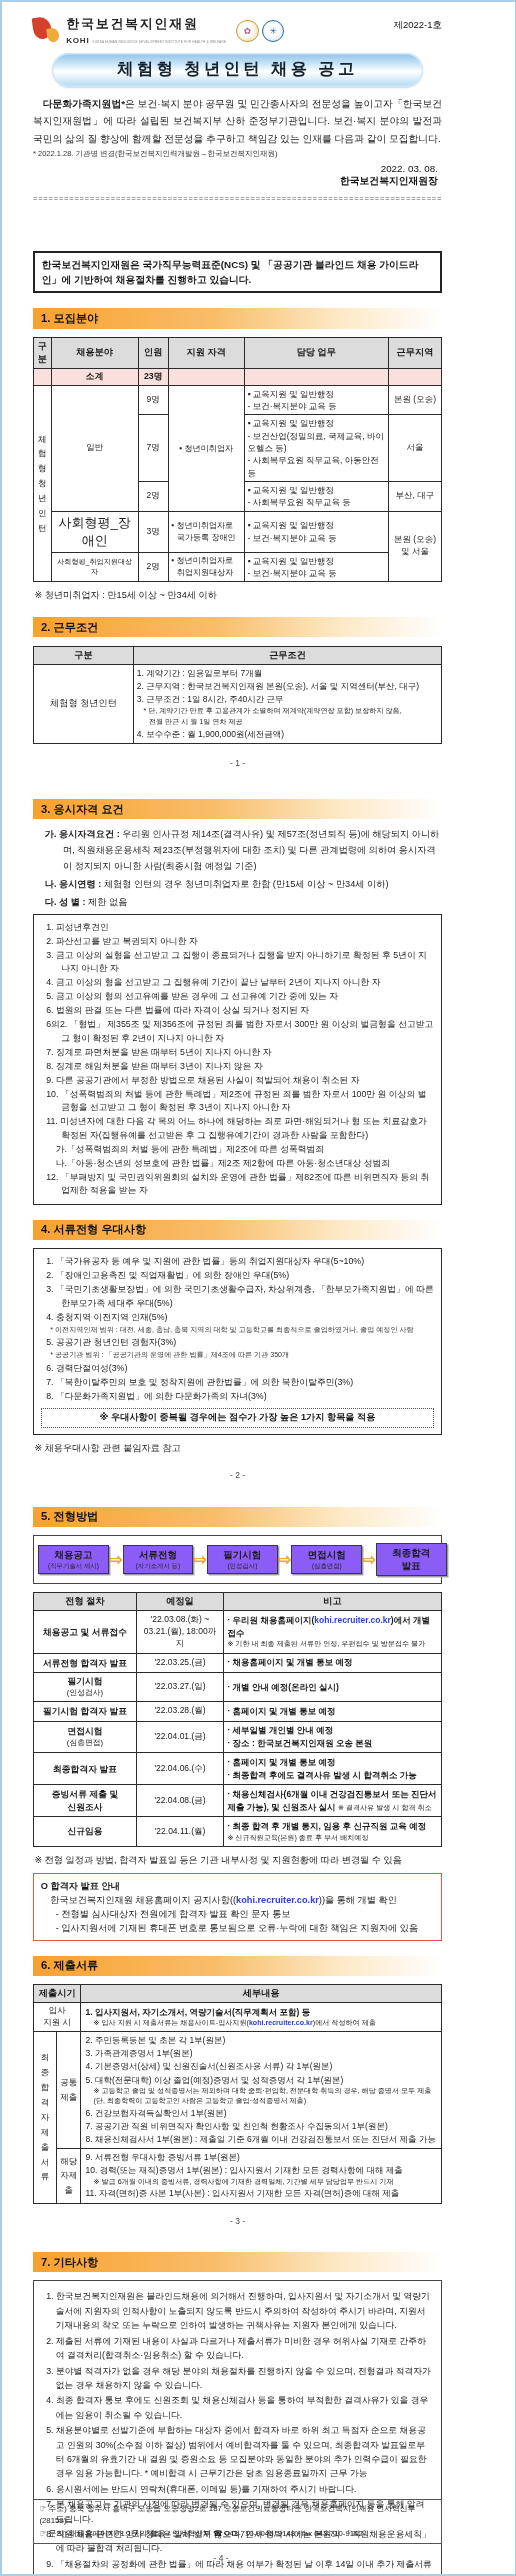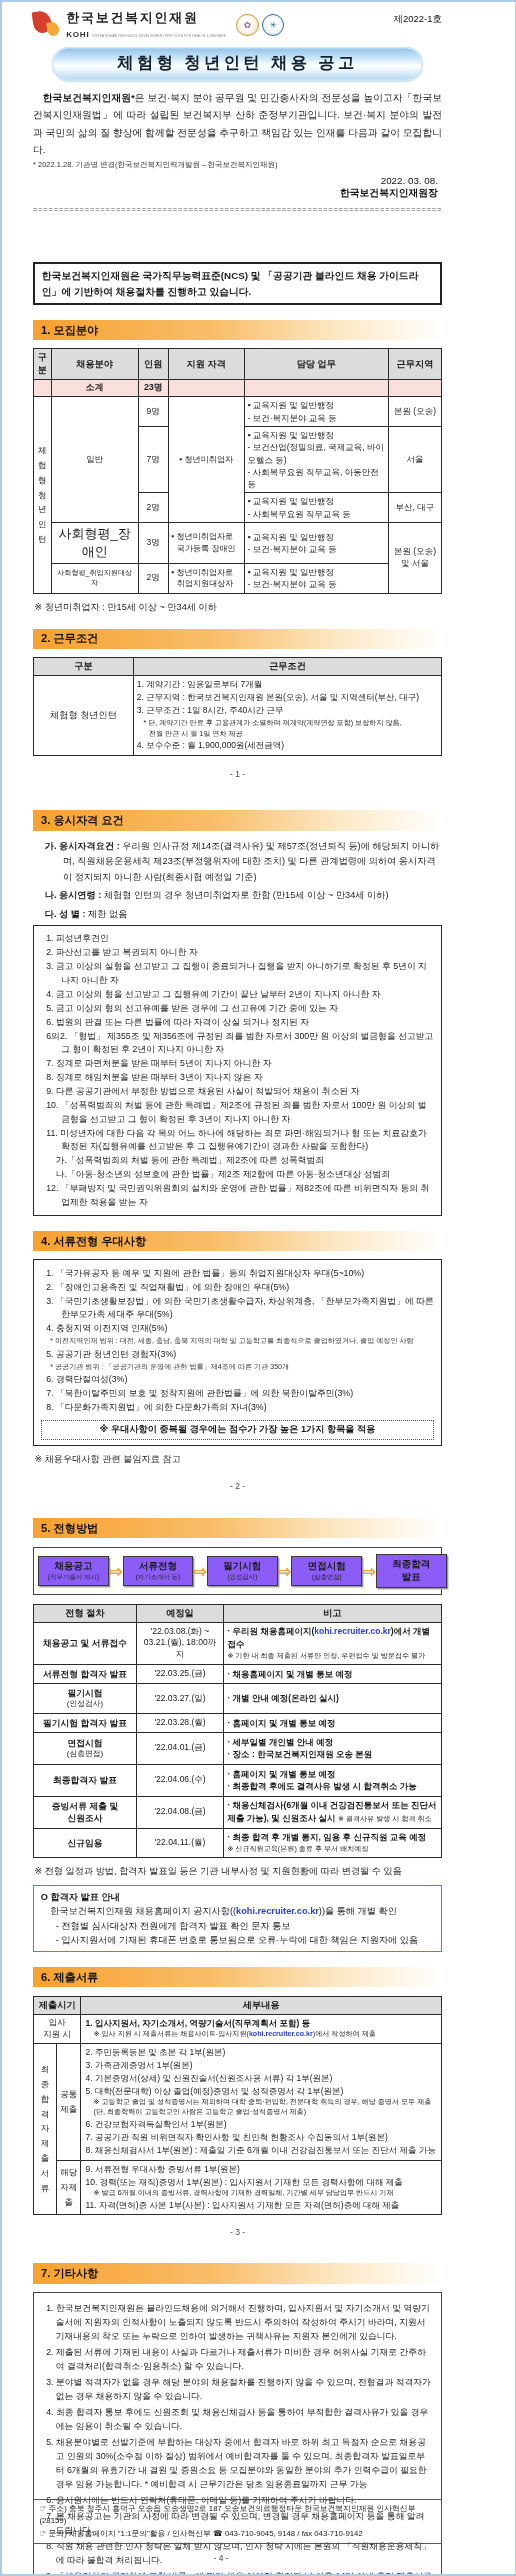--- a/index.html
+++ b/index.html
@@ -1,20 +1,20 @@
 <!DOCTYPE html>
 <html style="font-size:11px"><head>
 <meta charset="utf-8">
 <style>
   html,body{margin:0;padding:0;background:#fff;}
   body{font-family:"Liberation Sans","DejaVu Sans",sans-serif;color:#1a1a1a;}
   .page{position:relative;width:517px;height:2576px;box-sizing:border-box;border:2px solid #ABCDE9;background:#fff;overflow:hidden;}
   .content{padding:0 73px 0 31px;}
   
-  .hdr{display:flex;align-items:flex-start;margin:7px 0 0 0;}
+  .hdr{display:flex;align-items:flex-start;margin:13px 0 0 0;}
   .logo{display:flex;align-items:center;gap:4.8px;}
   .blobwrap{position:relative;width:28.5px;height:26px;}
   .blob1{position:absolute;left:0;top:0;width:18.3px;height:22px;background:#D5402C;border-radius:8% 70% 55% 55%/10% 60% 50% 55%;transform:rotate(-8deg);}
   .blob2{position:absolute;left:13.6px;top:11px;width:11.5px;height:13.6px;background:#F2A93B;border-radius:10% 65% 55% 55%/12% 60% 50% 55%;transform:rotate(-8deg);}
   .orgname .kr{font-size:13px;font-weight:bold;letter-spacing:1.7px;color:#222;}
   .orgname .en{font-size:8.1px;font-weight:bold;color:#333;letter-spacing:0.7px;}
   .orgname .ensub{font-size:3.1px;color:#888;letter-spacing:0.2px;}
   .seals{display:flex;gap:3.4px;margin-left:5.4px;margin-top:1.4px;}
   .seal{width:20.4px;height:20.4px;border-radius:50%;display:flex;align-items:center;justify-content:center;font-size:8.8px;}
   .seal.gold{border:1.4px solid #C2A13C;background:radial-gradient(circle at 45% 45%,#fff 35%,#F4E7C8 70%,#E6D194 100%);color:#B0628E;}
@@ -107,21 +107,21 @@
           <div class="seal blue">✳</div>
         </div>
       </div>
       <div class="docno">제2022-1호</div>
     </div>
 
     <div class="banner">
       <span>체험형 청년인턴 채용 공고</span>
     </div>
 
-    <div class="intro"><b>한국보건복지인재원*</b><span>은 보건·복지 분야 공무원 및 민간종사자의 전문성을 높이고자「한국보건복지인재원법」에 따라 설립된 보건복지부 산하 준정부기관입니다. 보건·복지 분야의 발전과 국민의 삶의 질 향상에 함께할 전문성을 추구하고 책임감 있는 인재를 다음과 같이 모집합니다.</span></div>
+    <div class="intro"><b>다문화가족지원법*</b><span>은 보건·복지 분야 공무원 및 민간종사자의 전문성을 높이고자「한국보건복지인재원법」에 따라 설립된 보건복지부 산하 준정부기관입니다. 보건·복지 분야의 발전과 국민의 삶의 질 향상에 함께할 전문성을 추구하고 책임감 있는 인재를 다음과 같이 모집합니다.</span></div>
     <div class="fnote">* 2022.1.28. 기관명 변경(한국보건복지인력개발원→한국보건복지인재원)</div>
     <div class="rline">2022. 03. 08.</div>
     <div class="rline signer">한국보건복지인재원장</div>
     <div class="sep">========================================================================================================</div>
     <div class="noticebox">한국보건복지인재원은 국가직무능력표준(NCS) 및 「공공기관 블라인드 채용 가이드라인」에 기반하여 채용절차를 진행하고 있습니다.</div>
 
     <div class="sec">1. 모집분야</div>
     <table class="tbl">
       <colgroup>
           <col style="width:17.6px">

